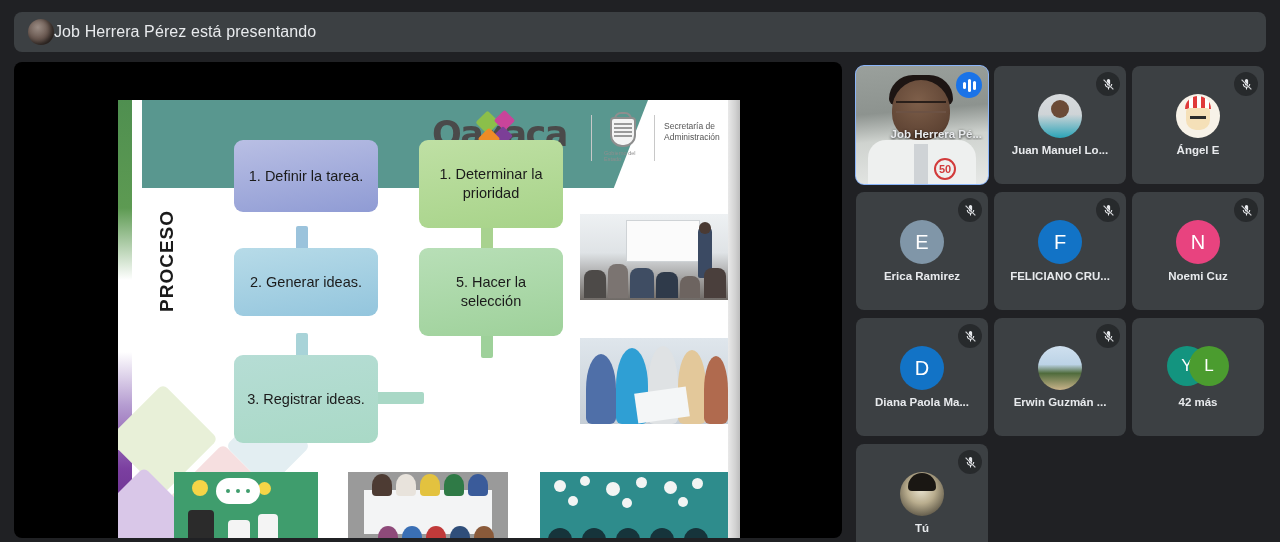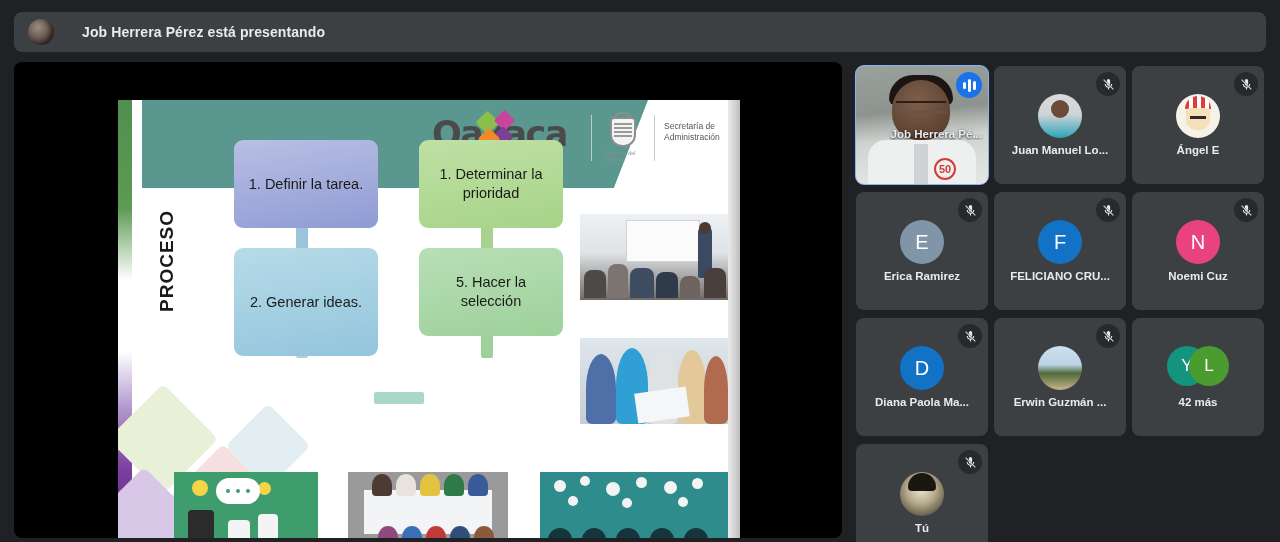--- a/index.html
+++ b/index.html
@@ -18,22 +18,22 @@
     background: #3c4043; border-radius: 8px;
     display: flex; align-items: center; padding-left: 14px;
   }
   .banner-avatar {
     width: 26px; height: 26px; border-radius: 50%;
     background: radial-gradient(circle at 38% 32%, #9a8c84 0%, #6b5a52 46%, #3a2f2b 100%);
     box-shadow: inset -3px -2px 5px rgba(0,0,0,.55);
     flex: 0 0 auto;
   }
   .banner-text {
-    margin-left: 28px; color: #e8eaed;
-    font-size: 14px; font-weight: bold; letter-spacing: .1px;
+    margin-left: 0; color: #e8eaed;
+    font-size: 16px; font-weight: normal; letter-spacing: .1px;
   }
 
   
   .stage {
     position: absolute; left: 14px; top: 62px;
     width: 828px; height: 476px;
     background: #000; border-radius: 8px; overflow: hidden;
   }
   .slide {
     position: absolute; left: 104px; top: 38px;
@@ -118,23 +118,23 @@
     white-space: nowrap;
   }
 
   
   .fbox {
     position: absolute; border-radius: 9px;
     display: flex; align-items: center; justify-content: center;
     text-align: center; color: #1b1b1b; font-size: 14.5px; line-height: 1.3;
     padding: 4px 8px; font-family: "Liberation Sans", sans-serif;
   }
-  .b1 { left: 116px; top: 40px;  width: 144px; height: 88px;
+  .b1 { left: 116px; top: 40px;  width: 144px; height: 72px;
         background: linear-gradient(170deg, #b9bfe4 0%, #8f9bd4 100%); }
-  .b2 { left: 116px; top: 148px; width: 144px; height: 108px;
+  .b2 { left: 116px; top: 148px; width: 144px; height: 68px;
         background: linear-gradient(170deg, #b7dbe8 0%, #93c5dd 100%); }
   .b3 { left: 116px; top: 255px; width: 144px; height: 88px;
         background: linear-gradient(170deg, #b6ddd5 0%, #a9d9c6 100%); }
   .b4 { left: 301px; top: 255px; width: 144px; height: 88px;
         background: linear-gradient(170deg, #b4debb 0%, #96cf9e 100%); }
   .b5 { left: 301px; top: 148px; width: 144px; height: 88px;
         background: linear-gradient(170deg, #b8dfb7 0%, #9ed19a 100%); }
   .b6 { left: 301px; top: 40px;  width: 144px; height: 88px;
         background: linear-gradient(170deg, #bfe0a4 0%, #a7d389 100%); }
 
@@ -369,20 +369,21 @@
       <div class="proceso">PROCESO</div>
 
       <div class="conn c12"></div>
       <div class="conn c23"></div>
       <div class="conn c34"></div>
       <div class="conn c45"></div>
       <div class="conn c56"></div>
 
       <div class="fbox b1">1. Definir la tarea.</div>
       <div class="fbox b2">2. Generar ideas.</div>
+      <div class="fbox b3">3. Registrar ideas.</div>
       <div class="fbox b5">5. Hacer la selección</div>
       <div class="fbox b6">1. Determinar la prioridad</div>
 
       <div class="photo ph-class">
         <div class="wb"></div>
           <div class="tchr"></div>
           <div class="tchr-h"></div>
         <div class="seat s1"></div>
           <div class="seat s2"></div>
           <div class="seat s3"></div>

